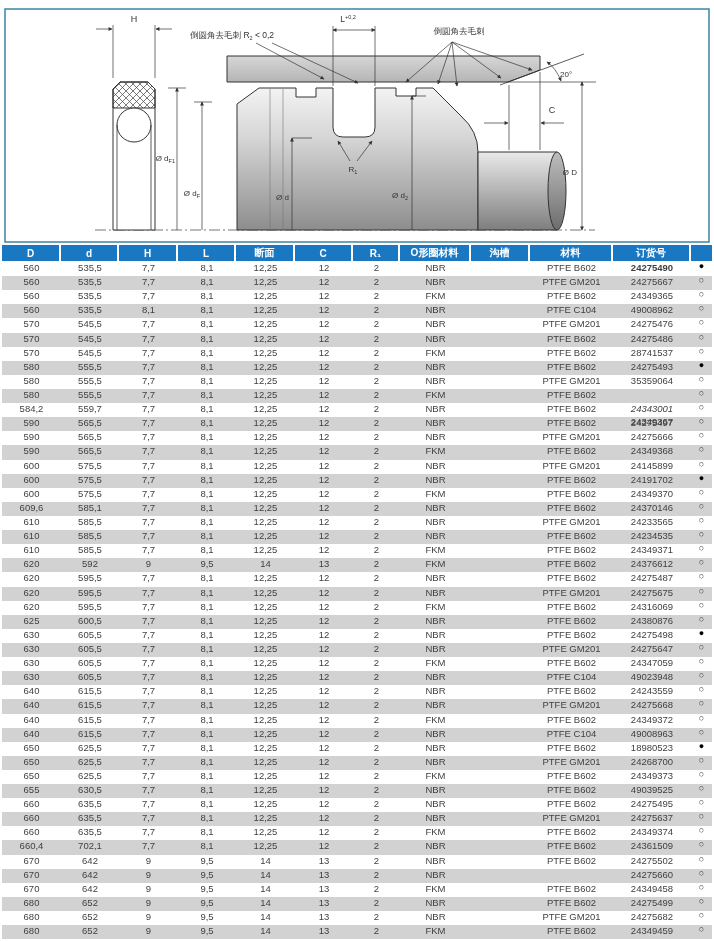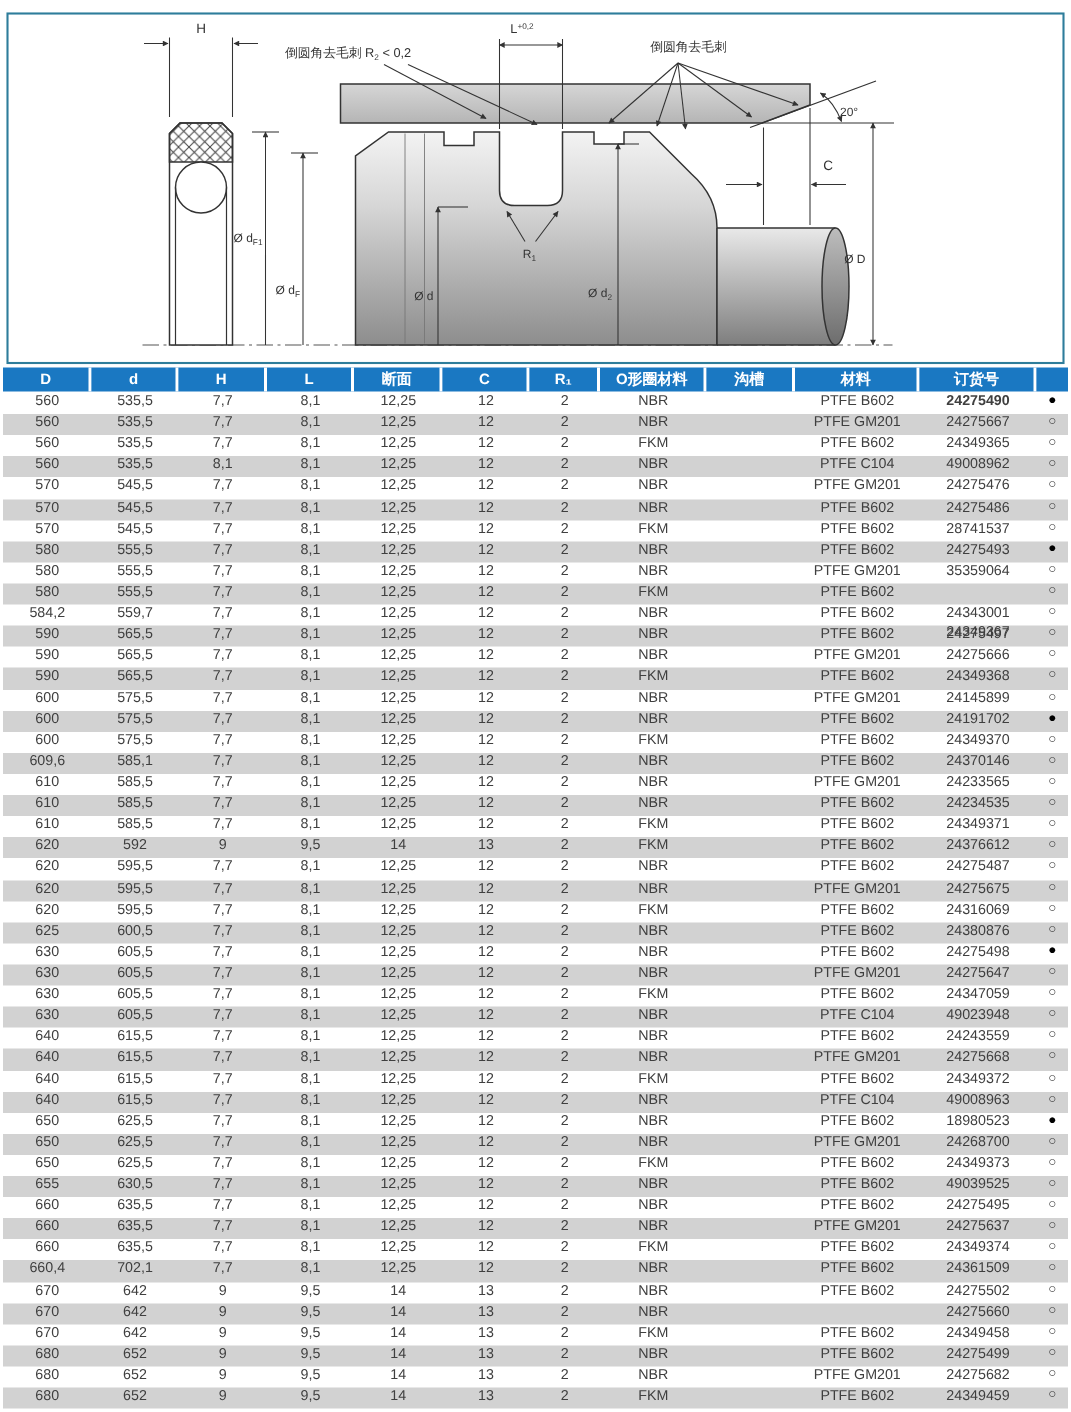--- a/index.html
+++ b/index.html
@@ -299,21 +299,21 @@
           <div class="td" style="width: 59px;">584,2</div>
           <div class="td" style="width: 58px;">559,7</div>
           <div class="td" style="width: 59px;">7,7</div>
           <div class="td" style="width: 58px;">8,1</div>
           <div class="td" style="width: 59px;">12,25</div>
           <div class="td" style="width: 58px;">12</div>
           <div class="td" style="width: 47px;">2</div>
           <div class="td" style="width: 71px;">NBR</div>
           <div class="td" style="width: 59px;"></div>
           <div class="td" style="width: 83px;">PTFE B602</div>
-          <div class="td" style="width: 78px;">24343001</div>
+          <div class="td" style="width: 78px; font-style: italic;">24343001</div>
           <div class="td dot" style="width: 21px;">○</div>
         </div>
         <div class="tr">
           <div class="td" style="width: 59px;">590</div>
           <div class="td" style="width: 58px;">565,5</div>
           <div class="td" style="width: 59px;">7,7</div>
           <div class="td" style="width: 58px;">8,1</div>
           <div class="td" style="width: 59px;">12,25</div>
           <div class="td" style="width: 58px;">12</div>
           <div class="td" style="width: 47px;">2</div>

